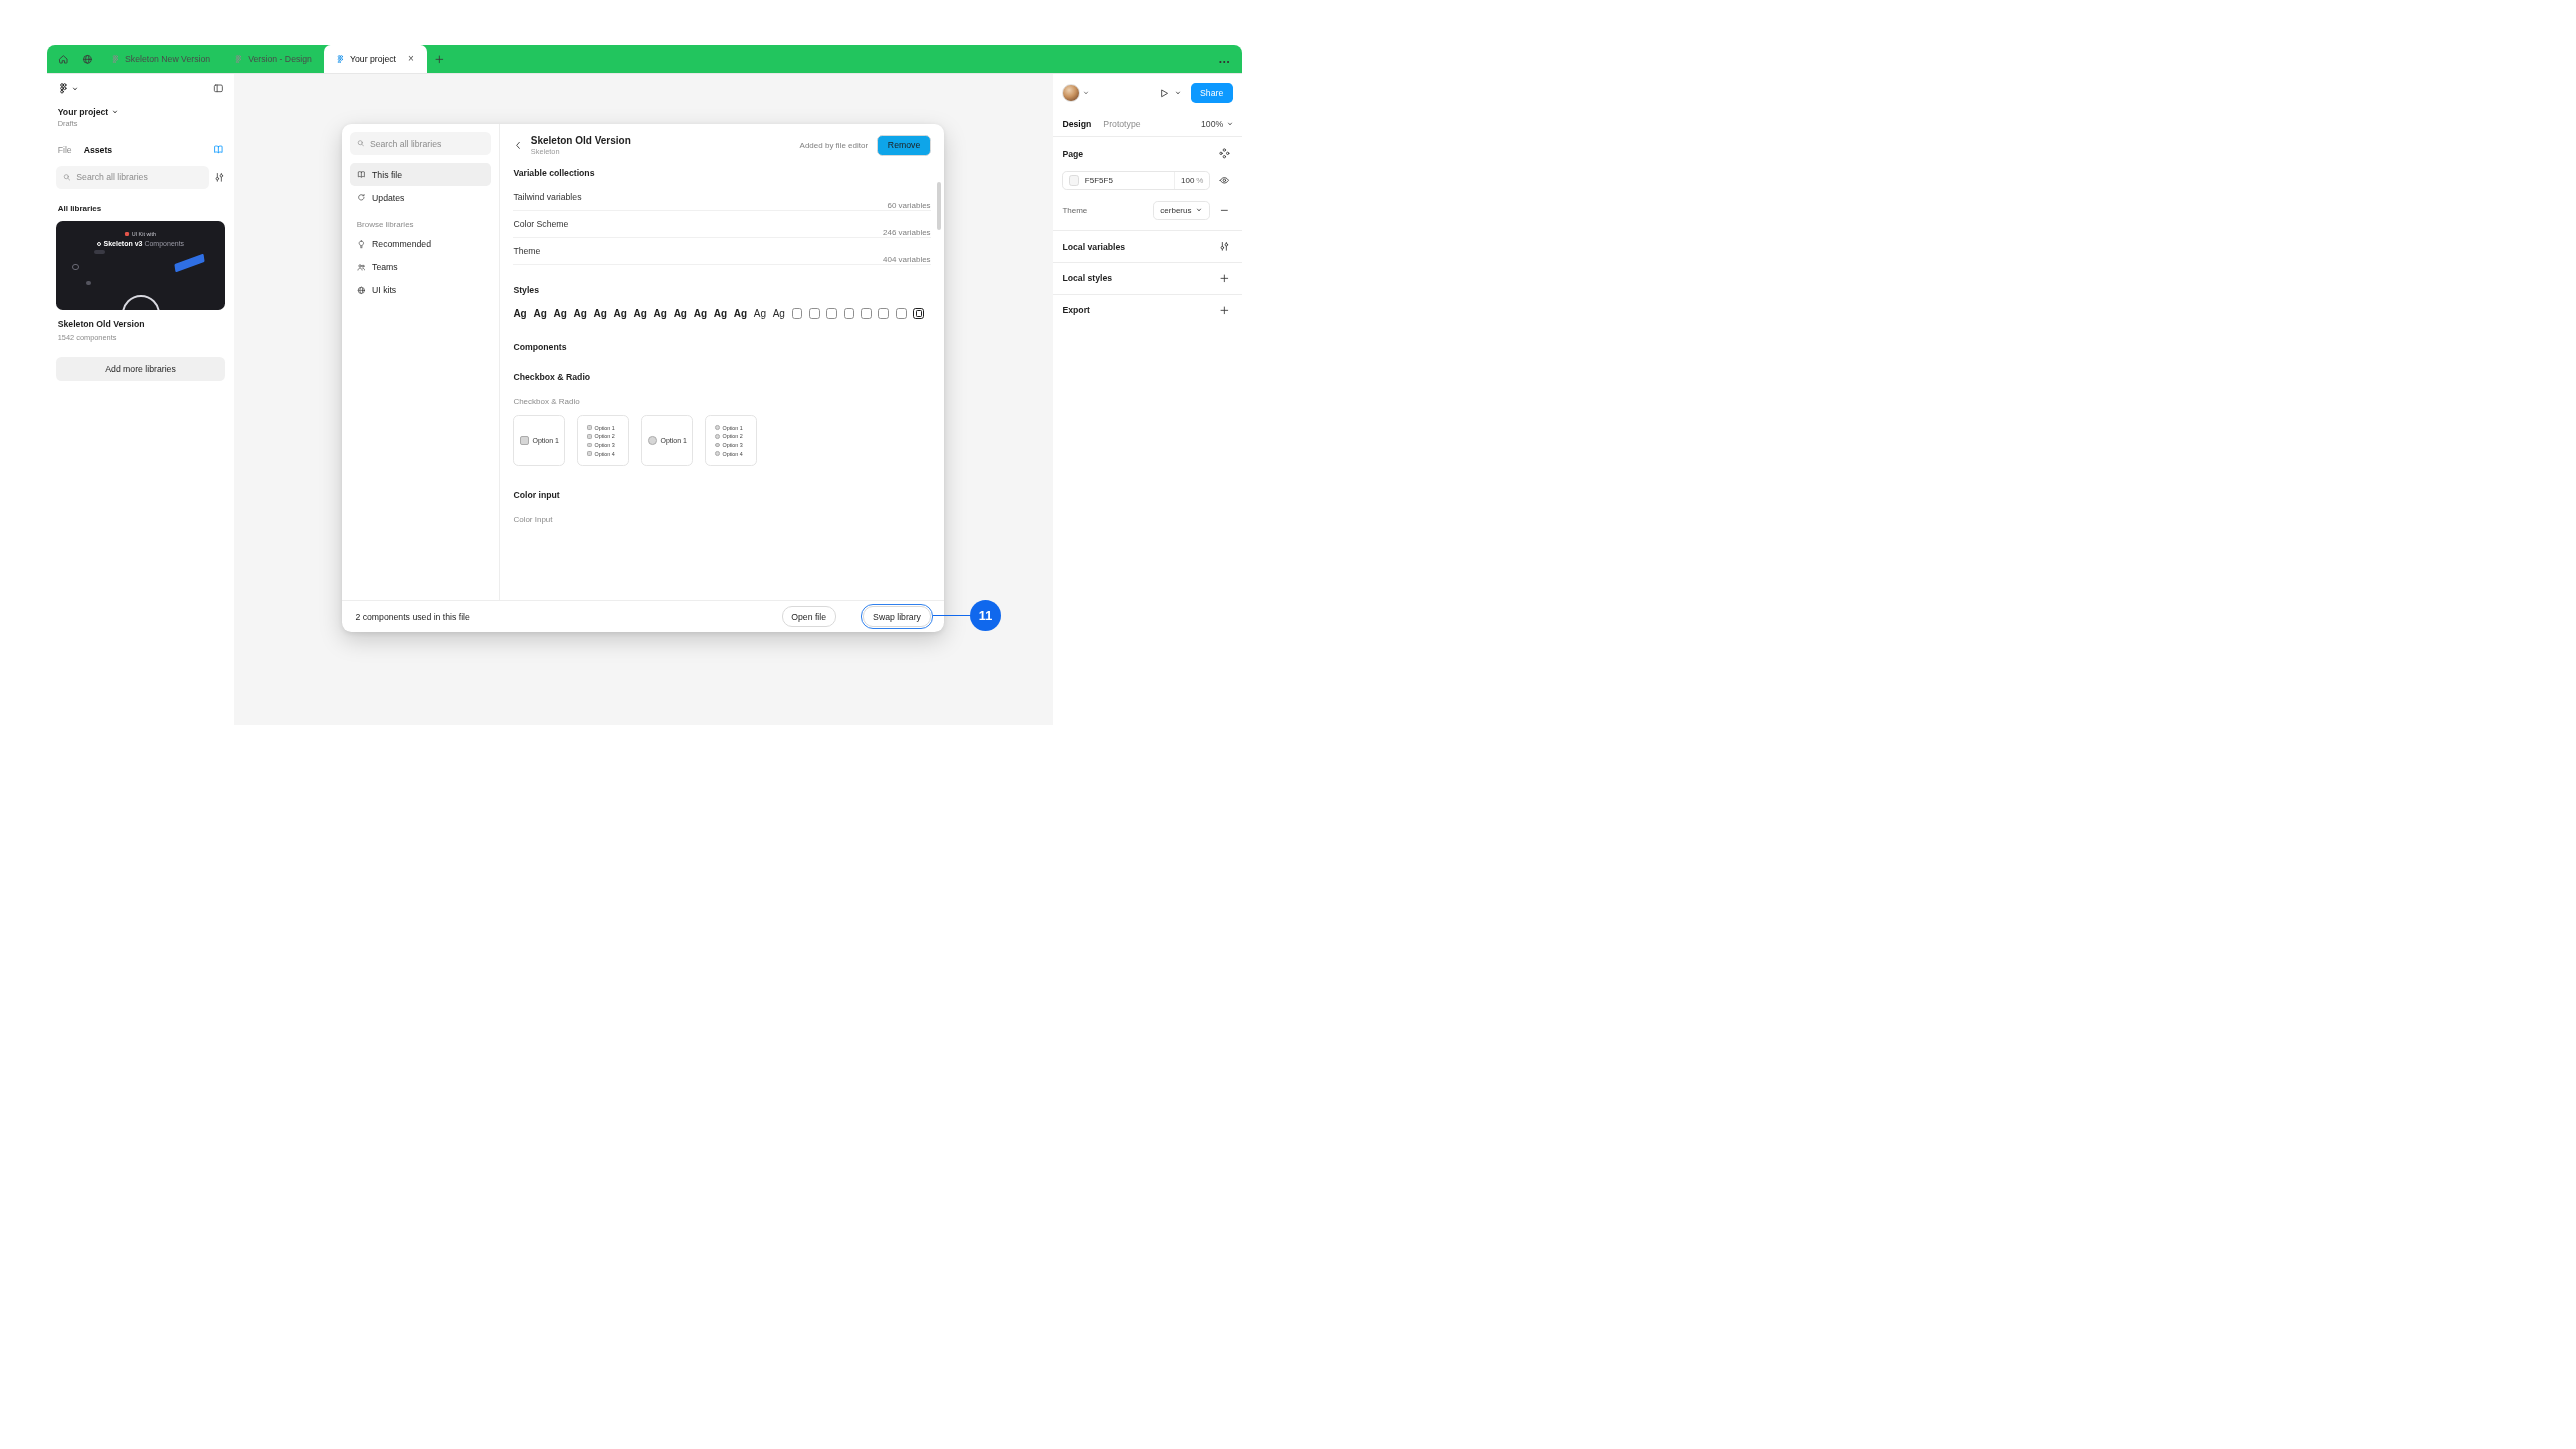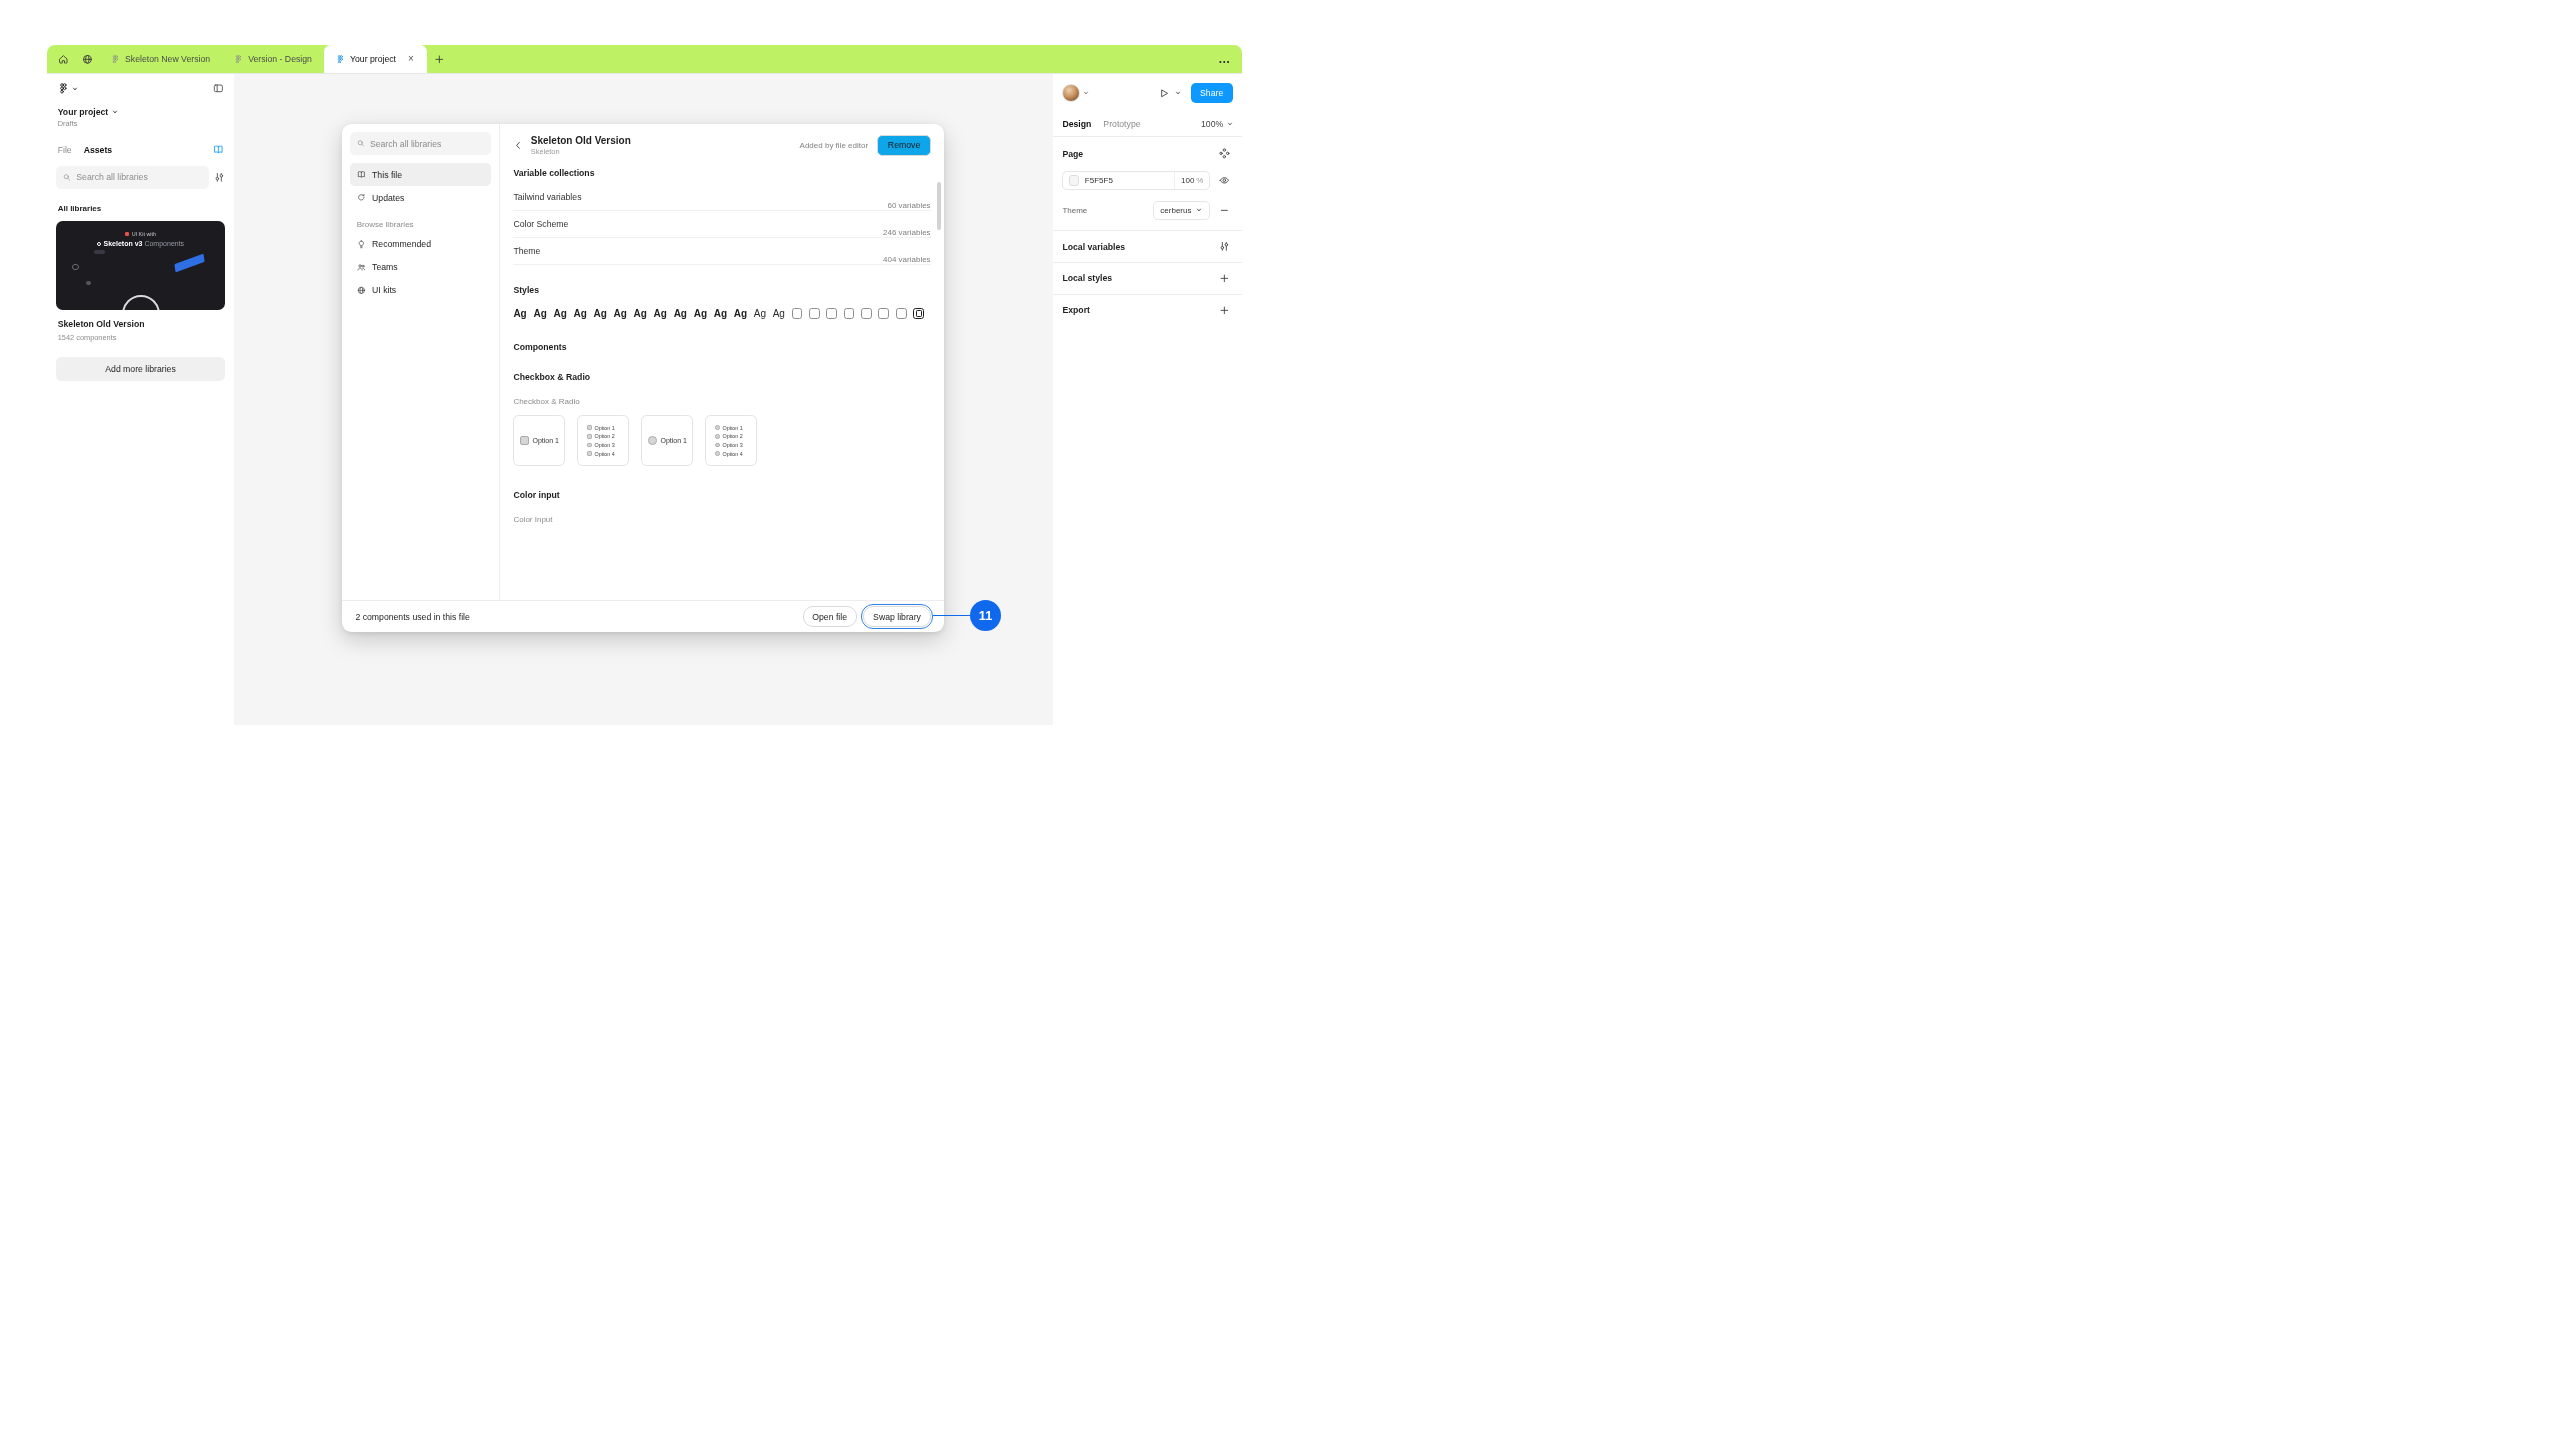--- a/index.html
+++ b/index.html
@@ -6,21 +6,21 @@
   html,body { width:1288px; height:725px; background:#ffffff; overflow:hidden; position:relative; }
   svg { display:block; }
   .ic { width:10.7px; height:10.7px; stroke:currentColor; fill:none; stroke-width:1.3; stroke-linecap:round; stroke-linejoin:round; }
   .ic.sm { width:8.7px; height:8.7px; }
   .chev { width:6px; height:6px; stroke:currentColor; fill:none; stroke-width:1.4; stroke-linecap:round; stroke-linejoin:round; }
   button { cursor:pointer; }
 
   .app { position:absolute; left:47px; top:45px; width:1195px; bottom:0; display:flex; flex-direction:column; }
 
   
-  .tabstrip { height:39px; flex:0 0 28px; background:#bef264; border-radius:8px 8px 0 0; display:flex; align-items:center; padding:0 5.4px 0 4px; border-bottom:0.7px solid #e7e7e7; }
+  .tabstrip { height:39px; flex:0 0 28px; background:#22c55e; border-radius:8px 8px 0 0; display:flex; align-items:center; padding:0 5.4px 0 4px; border-bottom:0.7px solid #e7e7e7; }
   .strip-btn { width:24px; height:28px; display:flex; align-items:center; justify-content:center; background:none; border:none; color:#3a3a3a; }
   .tab { height:28px; display:flex; align-items:center; gap:5.4px; padding:0 12px; font-size:8.7px; color:#4a4a4a; cursor:pointer; }
   .tab .tab-ic { color:#8f8f8f; }
   .tab.active { background:#ffffff; border-radius:6.7px 6.7px 0 0; color:#111; font-weight:500; }
   .tab.active .tab-ic { color:#0C8CE9; }
   .tab-close { margin-left:5.4px; border:none; background:none; color:#555; font-size:10px; line-height:1; padding:1.3px; }
   .strip-spacer { flex:1; }
   .more-dots { font-size:12px; font-weight:700; color:#333; letter-spacing:0.7px; line-height:0.4; }
 
   
@@ -113,21 +113,21 @@
   .mini { display:flex; align-items:center; gap:2.7px; font-size:5.4px; color:#444; }
   .cb.s, .rb.s { width:4.7px; height:4.7px; border-radius:1.3px; }
   .rb.s { border-radius:50%; }
   .ci-h { margin-top:24px; font-size:8.7px; font-weight:600; color:#1e1e1e; }
   .ci-sub { margin-top:14.8px; font-size:8px; color:#8c8c8c; }
 
   .m-footer { flex:0 0 32px; border-top:0.7px solid #ededed; display:flex; align-items:center; padding:0 13.4px; }
   .f-summary { font-size:8.7px; color:#1e1e1e; }
   .f-btns { margin-left:auto; display:flex; gap:6.7px; align-items:center; }
   .btn-sec { height:21.5px; padding:0 8.7px; border:0.7px solid #d9d9d9; background:#fff; border-radius:10px; font-size:8.7px; font-weight:500; color:#1e1e1e; }
-  .btn-swap { outline:1.3px solid #2F80ED; outline-offset:1.3px; }
+  .btn-swap { outline:1.3px solid #2F80ED; outline-offset:1.3px;margin-left:21px; }
   .d-scrollbar { position:absolute; right:3.4px; top:58px; width:4px; height:48px; border-radius:2px; background:#d2d2d2; cursor:grab; }
 
   
   .callout-line { position:absolute; top:541px; left:699px; width:39px; height:1.3px; background:#1068ED; }
   .callout { position:absolute; left:736px; top:526px; width:31px; height:31px; border-radius:50%; background:#1068ED; color:#fff; display:flex; align-items:center; justify-content:center; font-size:12.7px; font-weight:700; }
 
   
   .rsb { width:189px; flex:0 0 189px; background:#fff; padding:6.7px 9.4px 0; }
   .rsb-row1 { display:flex; align-items:center; height:25.5px; }
   .avatar-wrap { display:flex; align-items:center; gap:2.7px; background:none; border:none; color:#666; }

